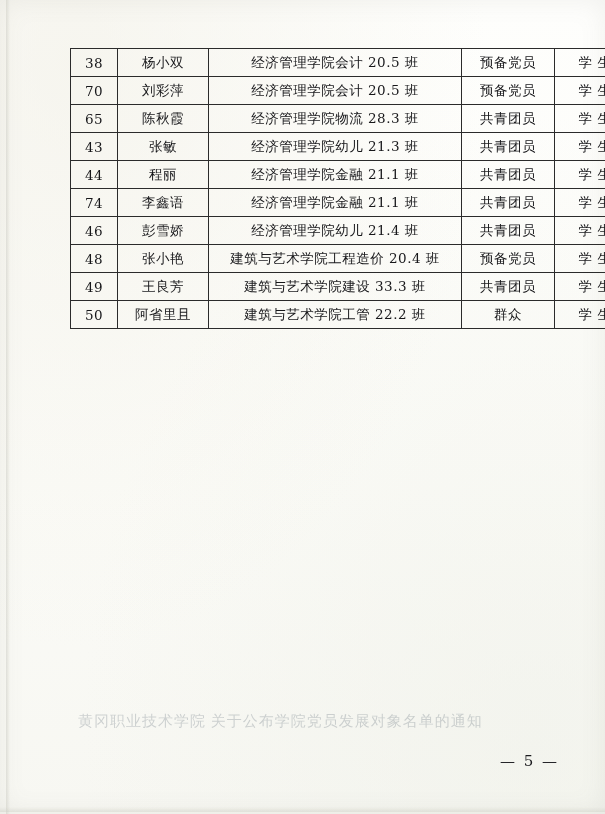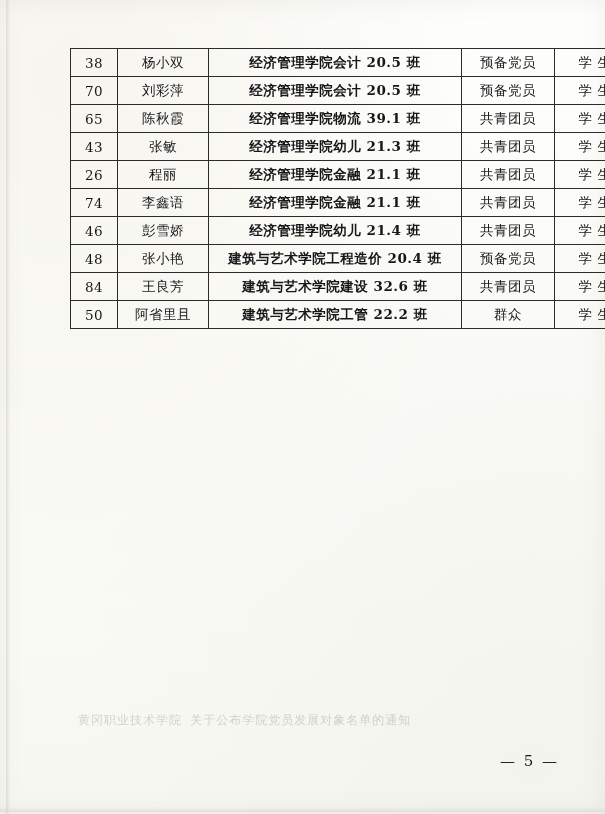--- a/index.html
+++ b/index.html
@@ -62,21 +62,21 @@
     width: 42px;
     font-family: "DejaVu Serif", "Liberation Serif", serif;
     font-size: 14px;
   }
   td.c-name {
     width: 86px;
     letter-spacing: 2px;
   }
   td.c-class {
     width: 248px;
-    font-weight: 700;
+    font-weight: 400;
     letter-spacing: 0.6px;
     font-size: 13.5px;
   }
   td.c-political {
     width: 88px;
     letter-spacing: 1px;
   }
   td.c-identity {
     width: 72px;
     letter-spacing: 4px;
@@ -84,22 +84,22 @@
   }
 
   .footer-smudge {
     position: absolute;
     left: 78px;
     top: 712px;
     width: 420px;
     height: 16px;
     opacity: 0.22;
     color: #3a4a5a;
-    font-size: 12px;
-    font-family: Liberation Mono, monospace;
+    font-size: 15px;
+    font-family: Liberation Serif, serif;
     letter-spacing: 1px;
     filter: blur(0.6px);
     white-space: nowrap;
     overflow: hidden;
   }
 
   .page-number {
     position: absolute;
     right: 46px;
     top: 752px;
@@ -149,33 +149,33 @@
           <tr>
             <td class="c-num">70</td>
             <td class="c-name">刘彩萍</td>
             <td class="c-class">经济管理学院会计 20.5 班</td>
             <td class="c-political">预备党员</td>
             <td class="c-identity">学 生</td>
           </tr>
           <tr>
             <td class="c-num">65</td>
             <td class="c-name">陈秋霞</td>
-            <td class="c-class">经济管理学院物流 39.1 班</td>
+            <td class="c-class">经济管理学院物流 28.3 班</td>
             <td class="c-political">共青团员</td>
             <td class="c-identity">学 生</td>
           </tr>
           <tr>
             <td class="c-num">43</td>
             <td class="c-name">张敏</td>
             <td class="c-class">经济管理学院幼儿 21.3 班</td>
             <td class="c-political">共青团员</td>
             <td class="c-identity">学 生</td>
           </tr>
           <tr>
-            <td class="c-num">26</td>
+            <td class="c-num">44</td>
             <td class="c-name">程丽</td>
             <td class="c-class">经济管理学院金融 21.1 班</td>
             <td class="c-political">共青团员</td>
             <td class="c-identity">学 生</td>
           </tr>
           <tr>
             <td class="c-num">74</td>
             <td class="c-name">李鑫语</td>
             <td class="c-class">经济管理学院金融 21.1 班</td>
             <td class="c-political">共青团员</td>
@@ -189,23 +189,23 @@
             <td class="c-identity">学 生</td>
           </tr>
           <tr>
             <td class="c-num">48</td>
             <td class="c-name">张小艳</td>
             <td class="c-class">建筑与艺术学院工程造价 20.4 班</td>
             <td class="c-political">预备党员</td>
             <td class="c-identity">学 生</td>
           </tr>
           <tr>
-            <td class="c-num">84</td>
+            <td class="c-num">49</td>
             <td class="c-name">王良芳</td>
-            <td class="c-class">建筑与艺术学院建设 32.6 班</td>
+            <td class="c-class">建筑与艺术学院建设 33.3 班</td>
             <td class="c-political">共青团员</td>
             <td class="c-identity">学 生</td>
           </tr>
           <tr>
             <td class="c-num">50</td>
             <td class="c-name">阿省里且</td>
             <td class="c-class">建筑与艺术学院工管 22.2 班</td>
             <td class="c-political">群众</td>
             <td class="c-identity">学 生</td>
           </tr>

